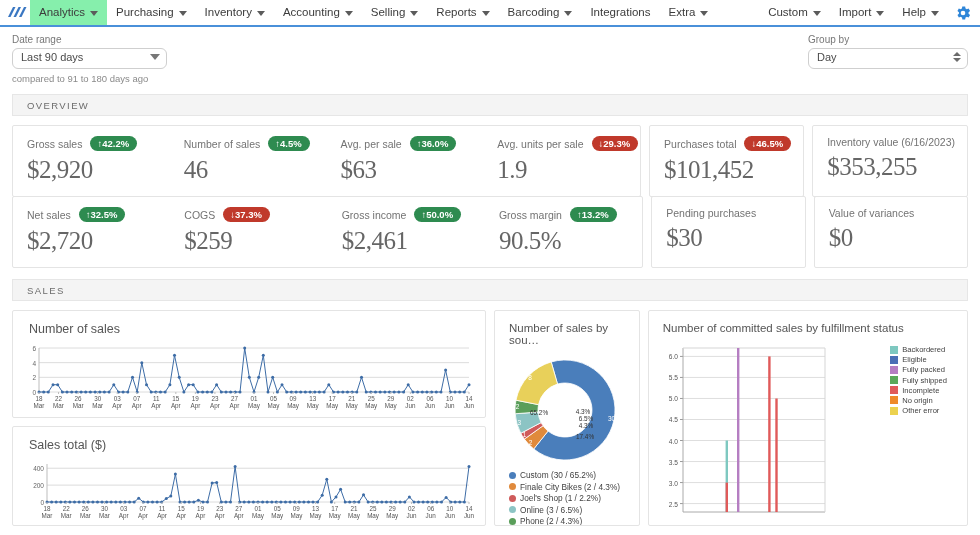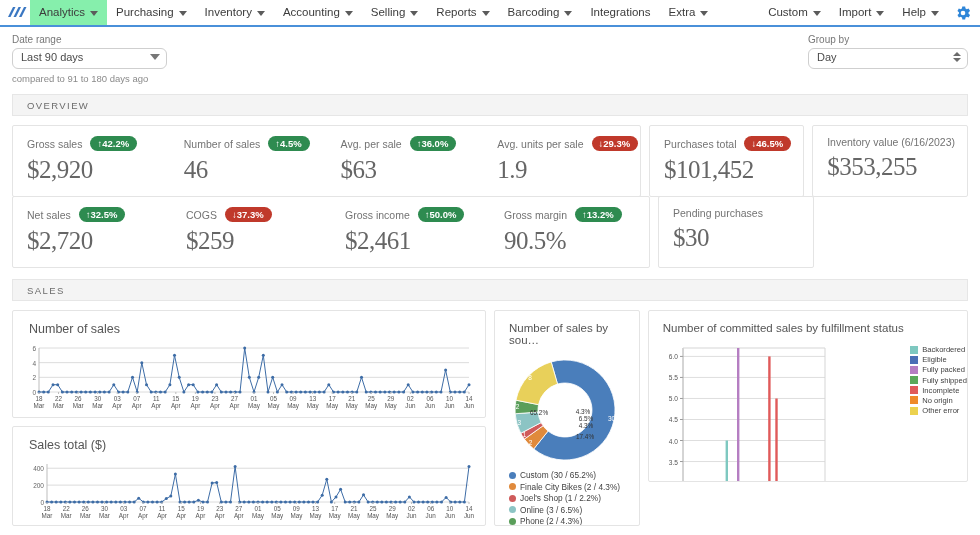--- a/index.html
+++ b/index.html
@@ -158,42 +158,42 @@
     position: relative;
     overflow: hidden;
   }
   .chart-title {
     font-size: 12.5px;
     color: #555;
     margin: 2px 0 6px 6px;
   }
   .chart-title.small { font-size: 11.5px; }
   .card-donut { width: 150px; height: 216px; padding: 9px 6px 4px 8px; }
-  .card-fulfil { width: 330px; height: 172px; padding: 9px 6px 4px 8px; }
+  .card-fulfil { width: 330px; height: 216px; padding: 9px 6px 4px 8px; }
   .card-nos { height: 108px; }
   .card-st { height: 100px; }
 
   .legend-list { margin: 4px 0 0 6px; }
   .legend-row {
     display: flex; align-items: center;
     font-size: 8.3px; color: #3f3f3f;
     margin-bottom: 1.5px;
     white-space: nowrap;
   }
   .legend-dot {
     width: 7px; height: 7px; border-radius: 50%;
     margin-right: 4px; flex: none;
   }
   .legend-sq {
     width: 8px; height: 8px;
     margin-right: 4px; flex: none;
   }
   .fulfil-legend {
     position: absolute;
-    right: 0; top: 30px;
+    right: 20px; top: 30px;
   }
   .fulfil-legend .legend-row { font-size: 7.6px; margin-bottom: 1.2px; }
 
   svg text { font-family: "Liberation Sans", sans-serif; }
 </style>
 </head>
 <body>
 
 <div class="navbar">
   <div class="logo">
@@ -372,20 +372,28 @@
 
   <div class="kpi-card g2">
     <div class="kpi-cell">
       <div class="kpi-head">
         <span class="kpi-title">Pending purchases</span>
       </div>
       <div class="kpi-value">$30</div>
     </div>
   </div>
 
+  <div class="kpi-card g3">
+    <div class="kpi-cell">
+      <div class="kpi-head">
+        <span class="kpi-title">Value of variances</span>
+      </div>
+      <div class="kpi-value">$0</div>
+    </div>
+  </div>
 </div>
 
 <div class="section-band" style="margin-top:11px;">SALES</div>
 
 <div class="charts-row">
   <div class="col-left">
     <div class="chart-card card-nos">
       <div class="chart-title">Number of sales</div>
       <svg id="svg-nos" width="452" height="72">
           <line x1="16" x2="446" y1="50" y2="50" stroke="#dcdcdc" stroke-width="1"></line>

